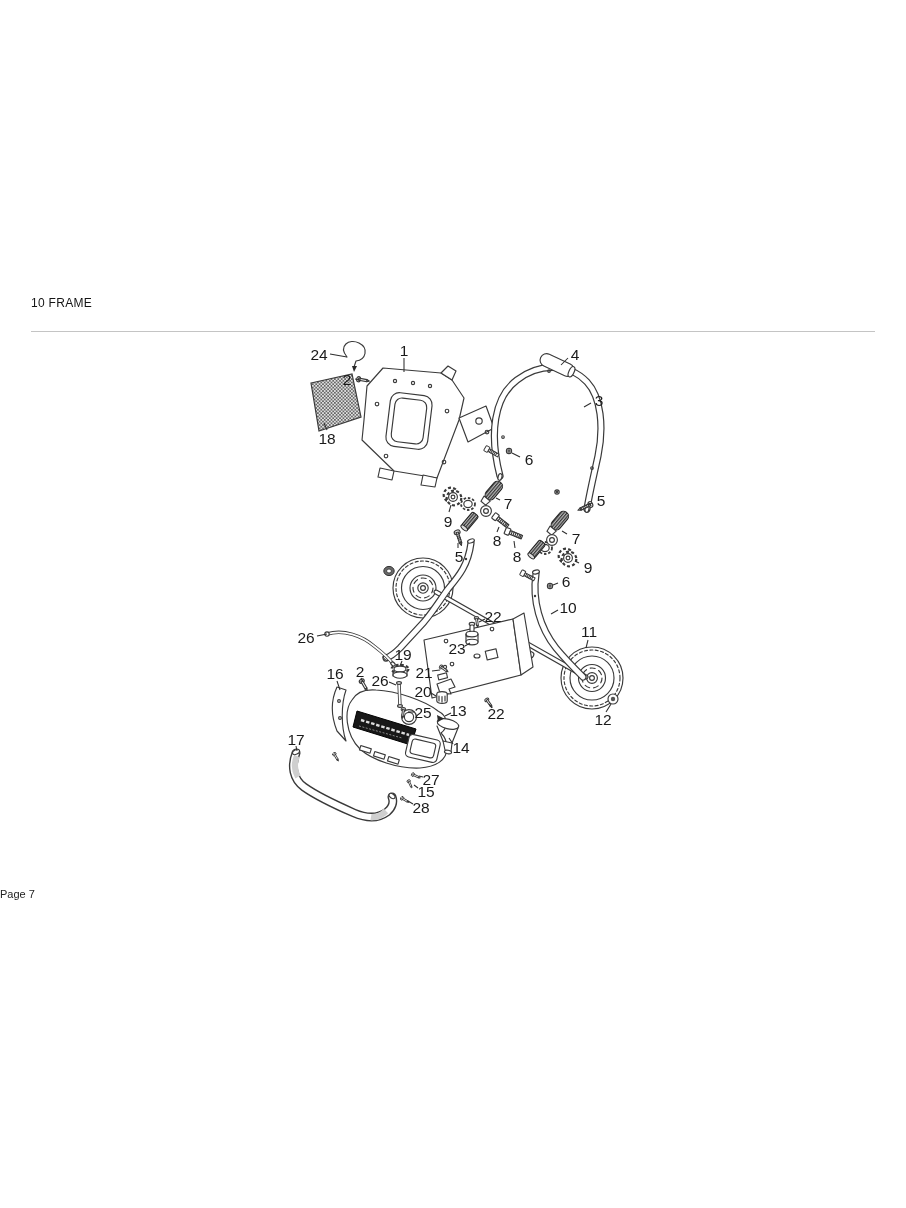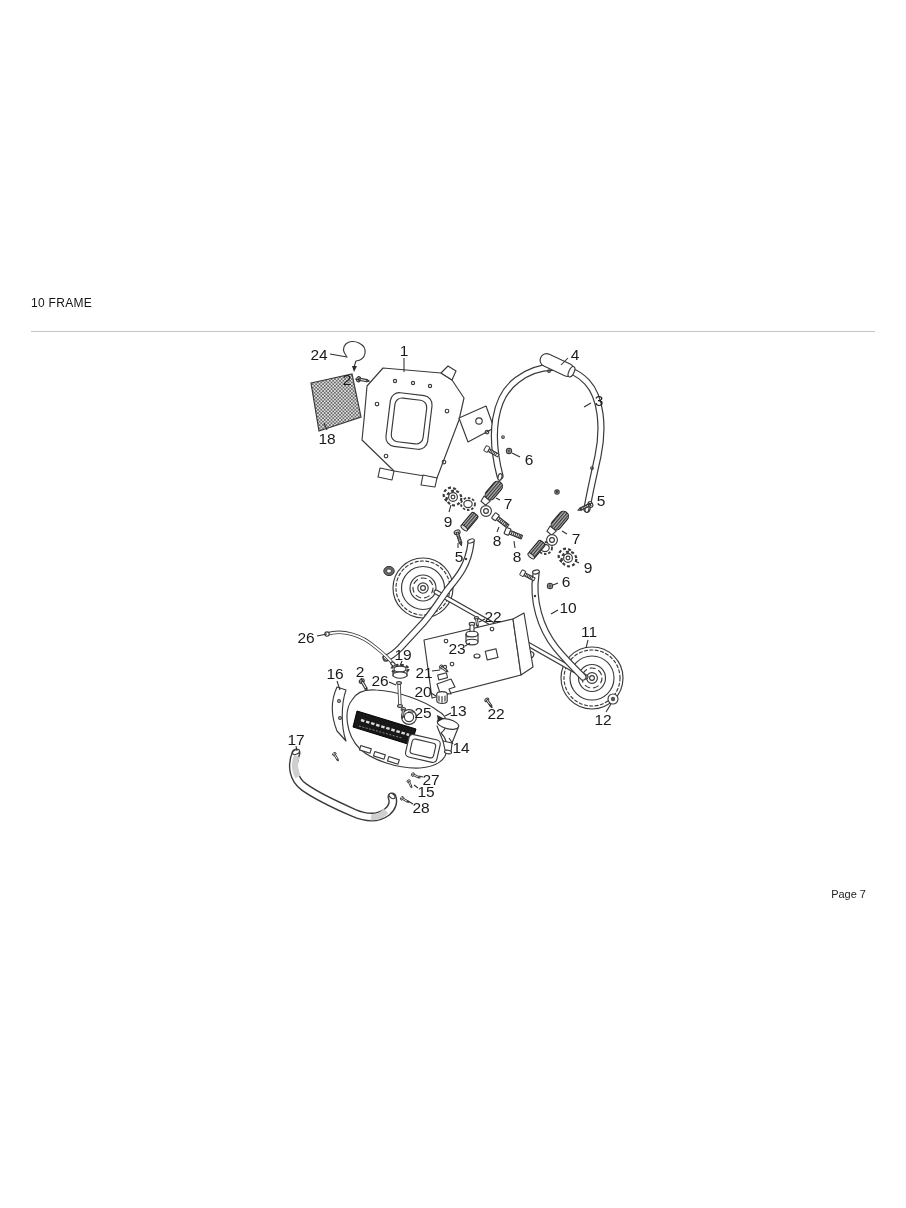--- a/index.html
+++ b/index.html
@@ -1,19 +1,19 @@
 <!DOCTYPE html>
 <html><head>
 <meta charset="utf-8">
 <style>
   html,body{margin:0;padding:0}
   body{width:906px;height:1208px;position:relative;background:#ffffff;font-family:"Liberation Sans",sans-serif;overflow:hidden}
   .header{position:absolute;left:31px;top:296px;font-size:12px;font-weight:normal;color:#151515;letter-spacing:.3px}
   .rule{position:absolute;left:31px;top:331px;width:844px;height:1px;background:#c4c4c4}
-  .footer{position:absolute;left:0;top:888px;width:866px;text-align:right;font-size:11px;color:#222}
+  .footer{position:absolute;left:0;top:888px;width:866px;text-align:left;font-size:11px;color:#222}
   #diagram-svg{position:absolute;left:0;top:0}
   .p{fill:#fff;stroke:#3a3a3a;stroke-width:1.15;stroke-linejoin:round}
   .s{fill:none;stroke:#3a3a3a;stroke-width:1.15;stroke-linecap:round;stroke-linejoin:round}
   .to{fill:none;stroke:#3a3a3a;stroke-width:7.2;stroke-linecap:round;stroke-linejoin:round}
   .ti{fill:none;stroke:#fff;stroke-width:4.8;stroke-linecap:round;stroke-linejoin:round}
   .fo{fill:none;stroke:#3a3a3a;stroke-width:9;stroke-linecap:round}
   .fi{fill:none;stroke:#fff;stroke-width:6.2;stroke-linecap:round}
   .fs{fill:none;stroke:#cfcfcf;stroke-width:6.2;stroke-linecap:butt}
   .ao{fill:none;stroke:#3a3a3a;stroke-width:5;stroke-linecap:round}
   .ai{fill:none;stroke:#fff;stroke-width:2.6;stroke-linecap:round}

